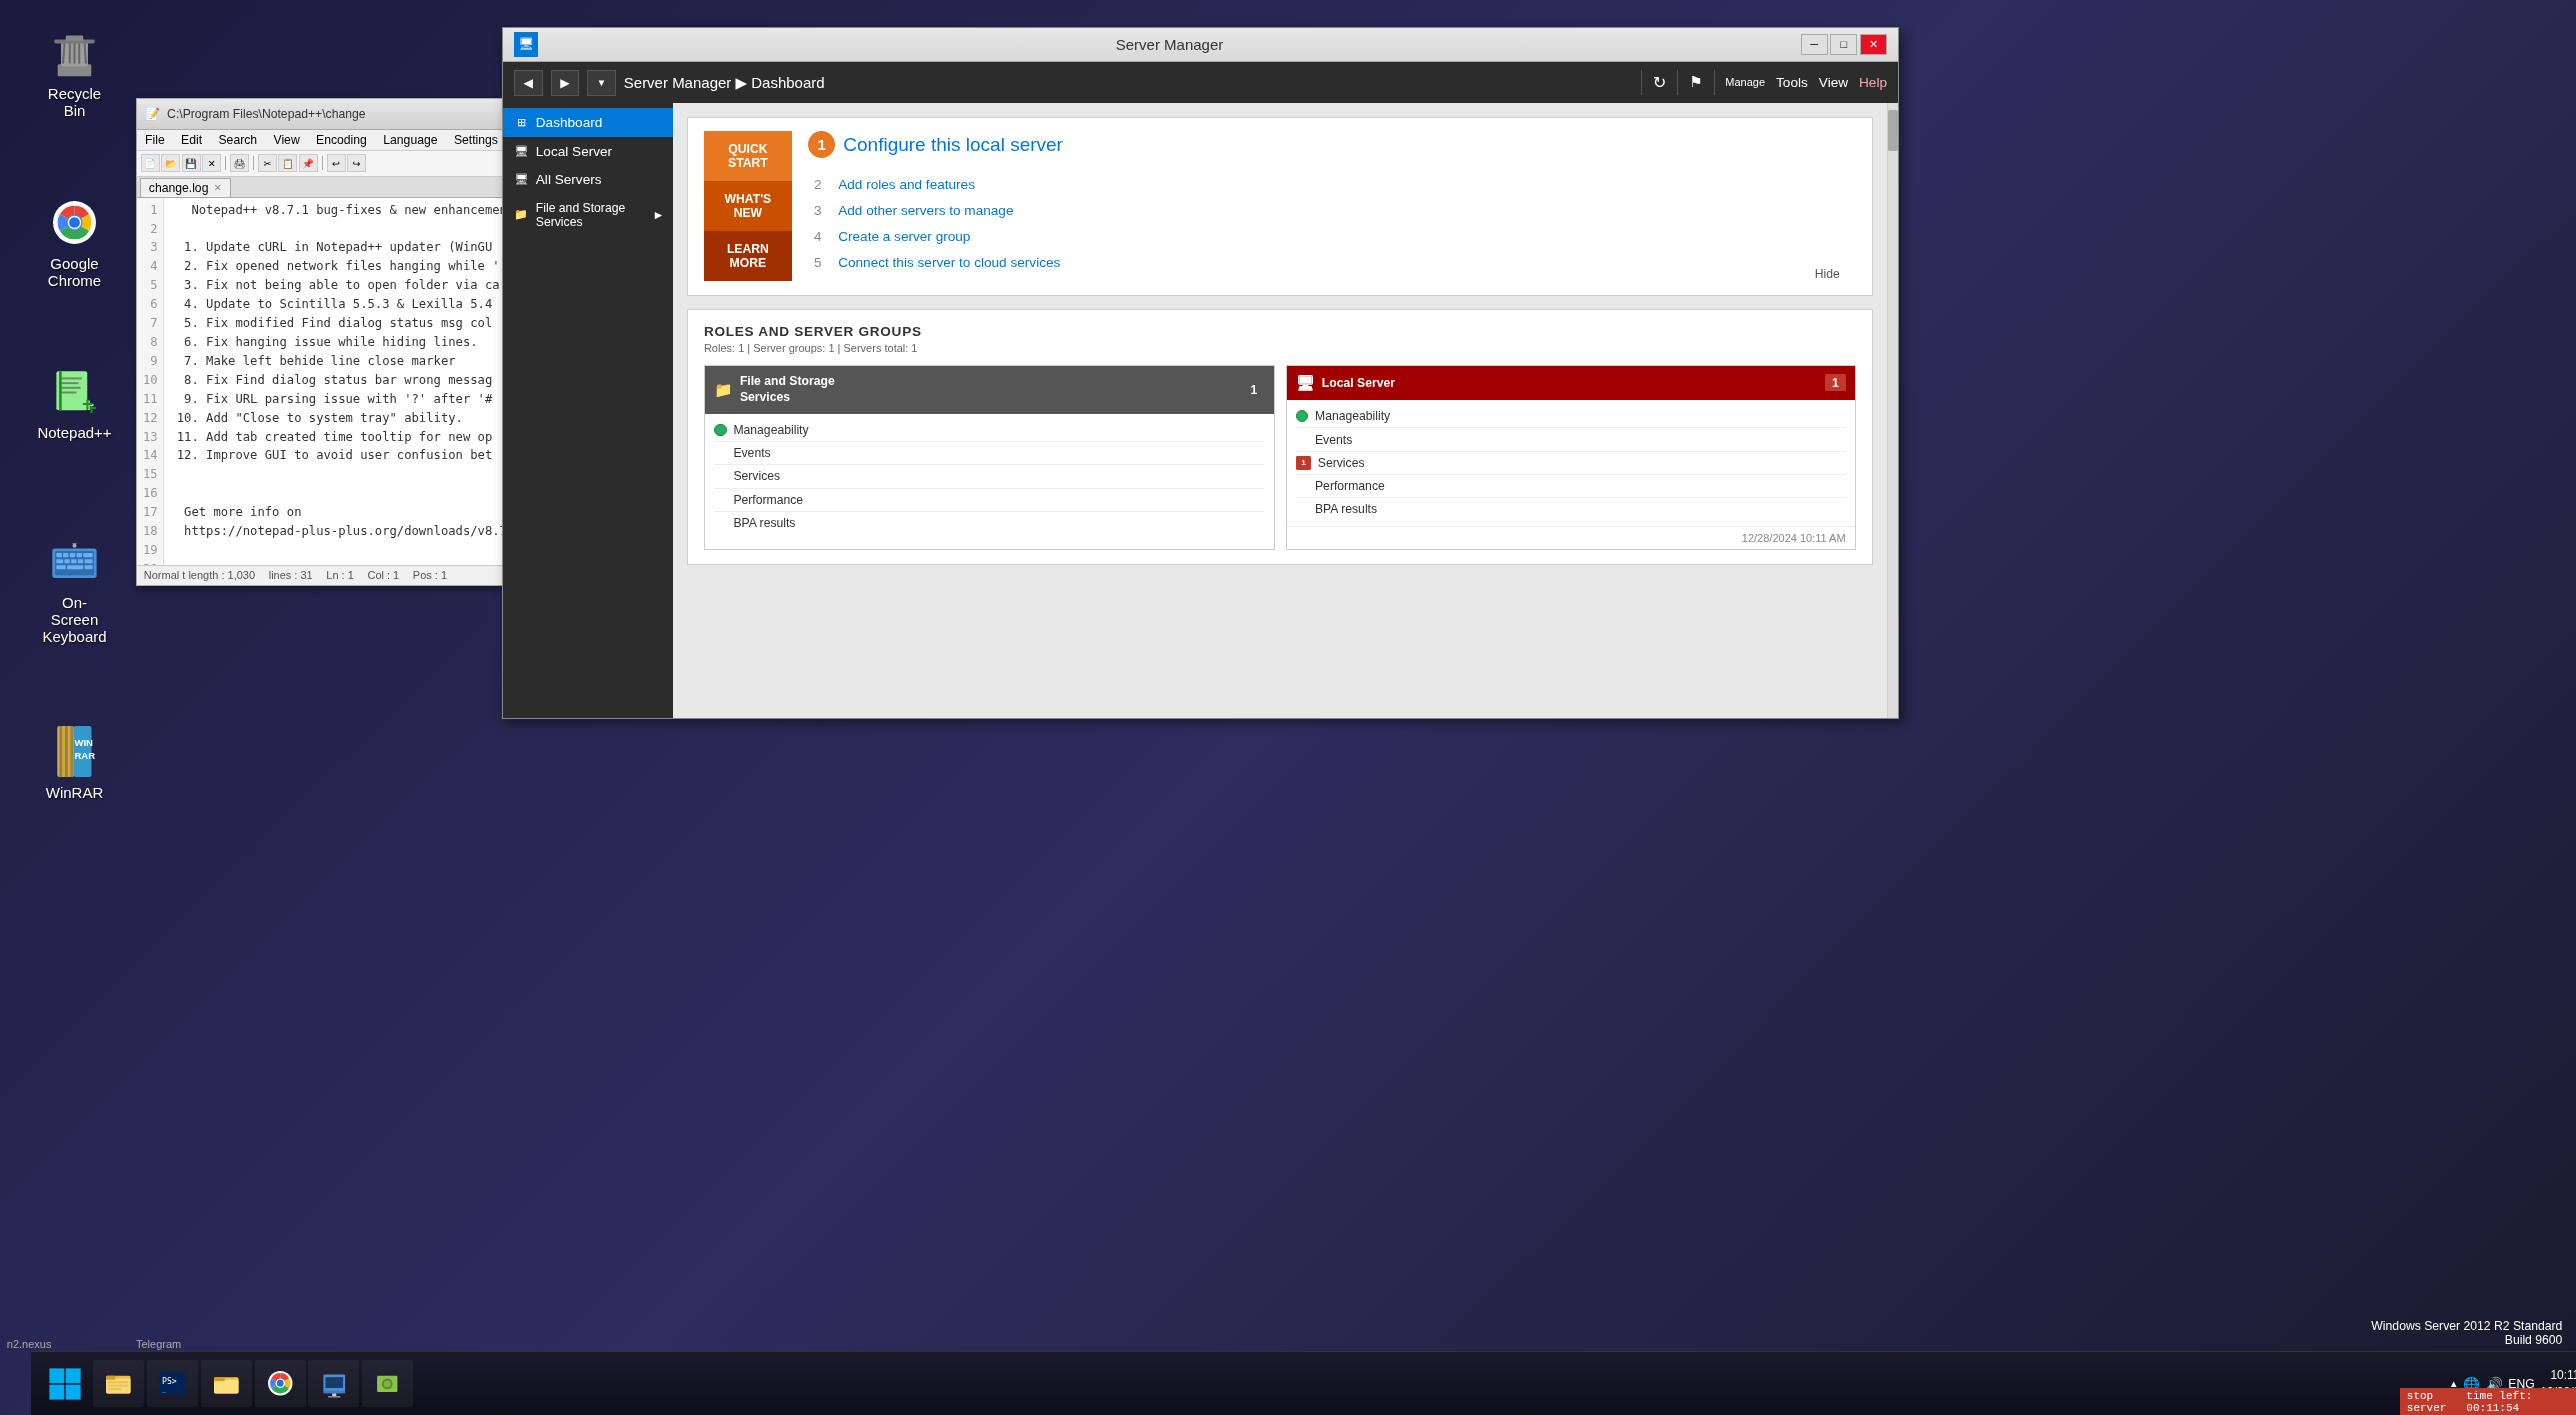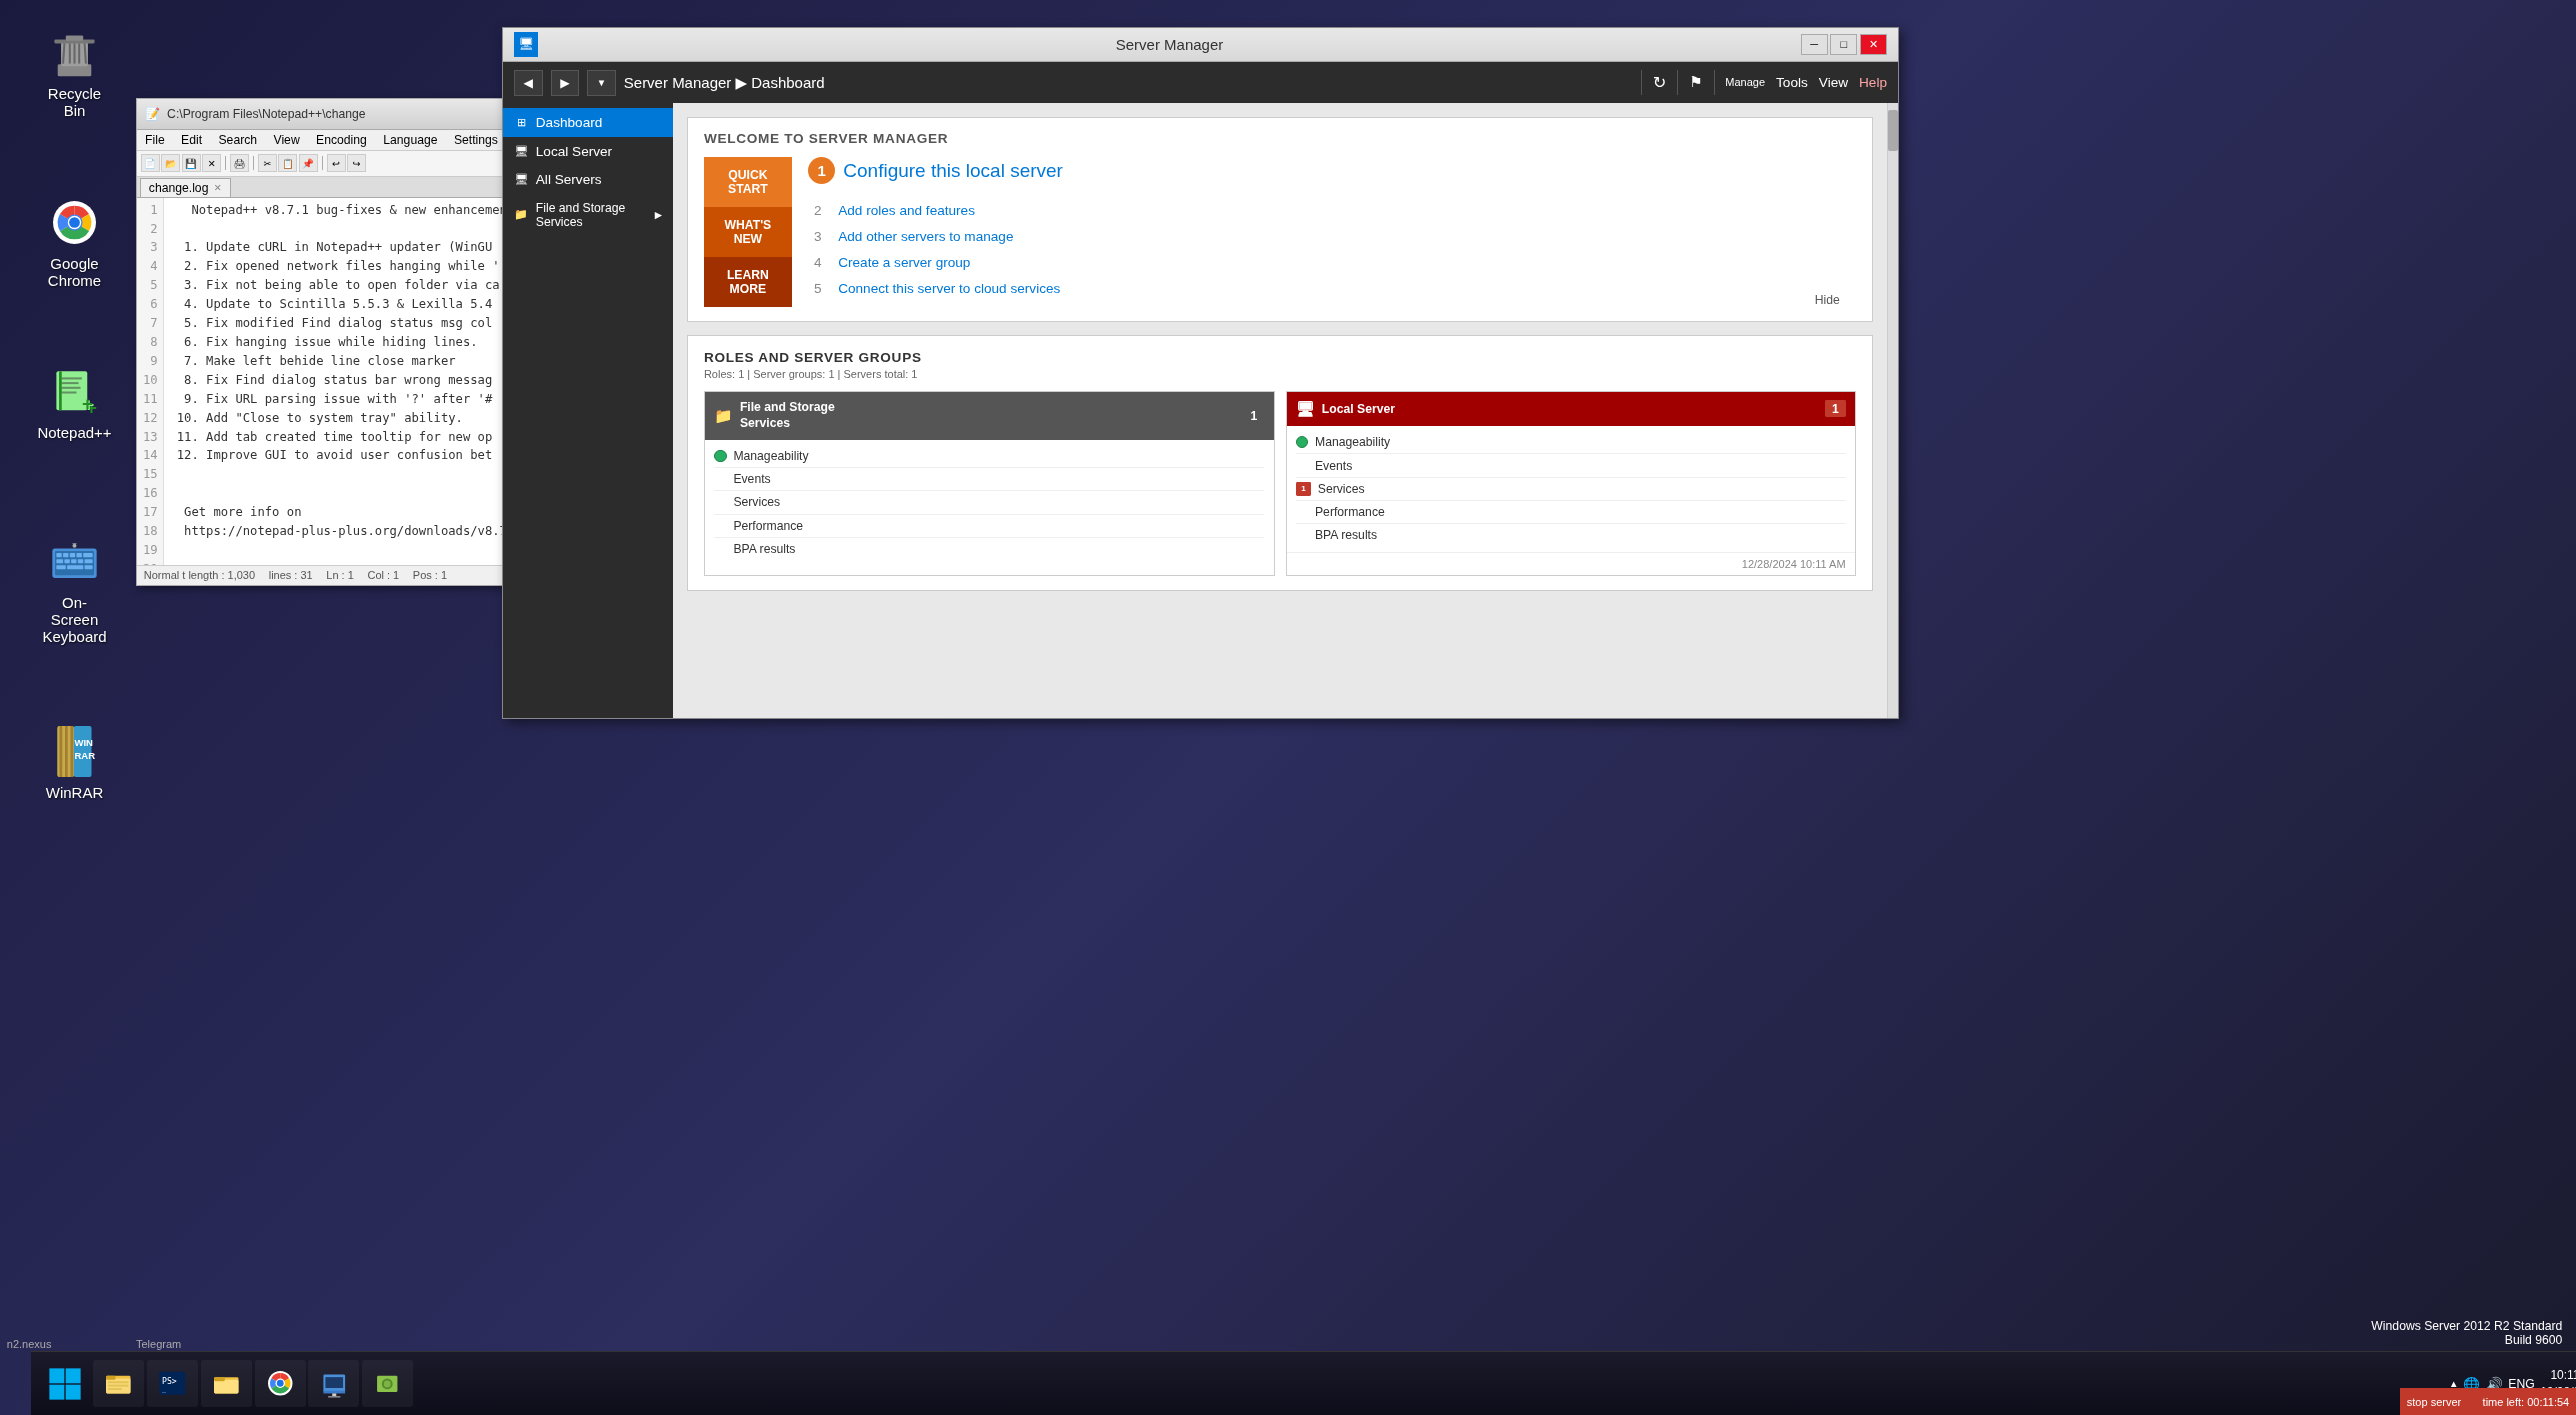--- a/index.html
+++ b/index.html
@@ -553,20 +553,21 @@
       right: 0;
       width: 176px;
       height: 27px;
       background: #c0392b;
       display: flex;
       align-items: center;
       justify-content: space-between;
       padding: 0 6.8px;
       font-size: 11px;
       color: white;
+      font-family: Liberation Mono, monospace;
     }
     .n2nexus-label {
       position: absolute;
       bottom: 65px;
       left: 6.8px;
       color: #aaa;
       font-size: 11px;
     }
     .telegram-label {
       position: absolute;
@@ -828,21 +829,20 @@
         <div class="sm-sidebar-item">
           <div class="item-icon">📁</div>
           <span style="flex:1;font-size:12.2px;">File and Storage Services</span>
           <span style="font-size:9.5px;">▶</span>
         </div>
       </div>
 
       <div class="sm-main">
 
         <div class="welcome-section">
-          <div class="welcome-title">WELCOME TO SERVER MANAGER</div>
           <div class="welcome-content">
 
             <div class="quick-start-panel">
               <div class="quick-start-box">
                 <div>QUICK START</div>
               </div>
               <div class="whats-new-box">
                 <div>WHAT'S NEW</div>
               </div>
               <div class="learn-more-box">

